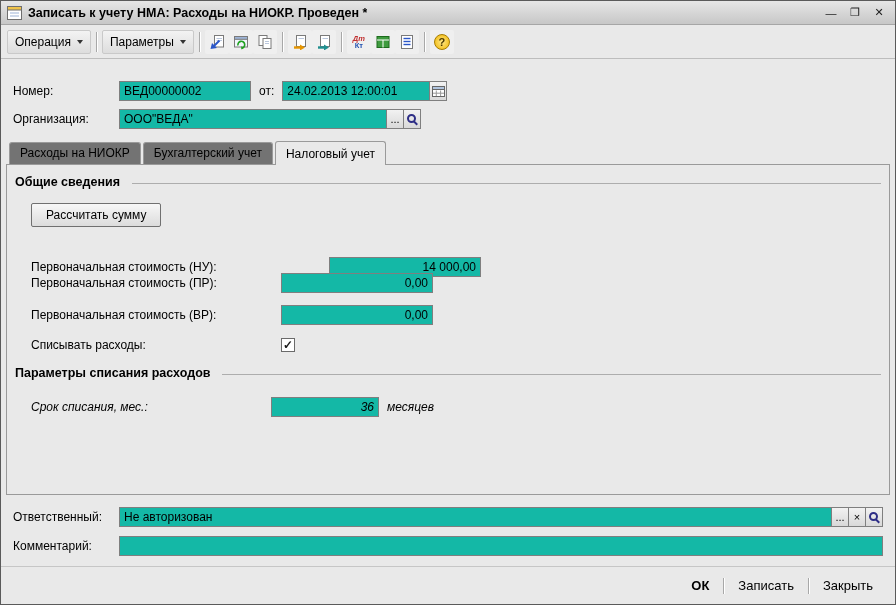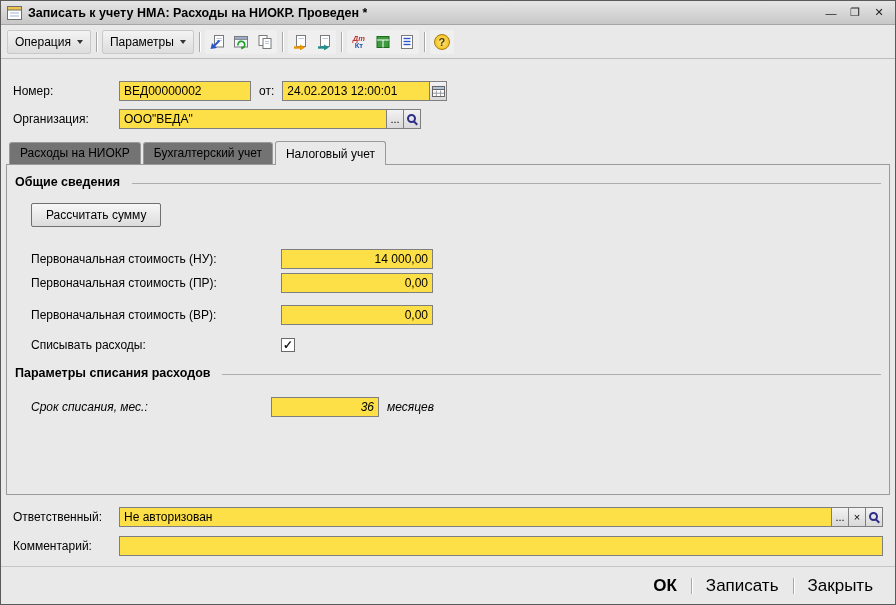--- a/index.html
+++ b/index.html
@@ -47,21 +47,21 @@
   .help-circle {
     width:16px; height:16px; border-radius:50%; background:radial-gradient(#ffe98a,#f0b400);
     border:1px solid #a87d00; color:#4d3a00; font-weight:bold; font-size:11px;
     display:flex; align-items:center; justify-content:center;
   }
 
   
   .row { position:absolute; left:12px; right:12px; display:flex; align-items:center; }
   .lbl { width:106px; flex:0 0 auto; }
   .tfield {
-    height:20px; background:#fde047; border:1px solid #7f7f7f;
+    height:20px; background:#14b8a6; border:1px solid #7f7f7f;
     display:flex; align-items:center; padding:8px 4px; overflow:hidden; white-space:nowrap;
   }
   .tfield.num { justify-content:flex-end; }
   .fbtn {
     width:18px; height:20px; margin-left:-1px; flex:0 0 auto;
     background:linear-gradient(#f2f2f2,#d9d9d9); border:1px solid #7f7f7f;
     display:flex; align-items:center; justify-content:center; font-size:11px; cursor:default;
   }
   .mag { width:9px; height:9px; border:2px solid #2e2e86; border-radius:50%; position:relative; transform:translate(-1px,-1px); }
   .mag::after { content:""; position:absolute; width:5px; height:2px; background:#2e2e86; right:-4px; bottom:-3px; transform:rotate(45deg); }
@@ -90,21 +90,21 @@
     width:14px; height:14px; background:#fff; border:1px solid #6a6a6a;
     display:flex; align-items:center; justify-content:center; font-size:12px; font-weight:bold; color:#1a1a1a; line-height:1;
   }
 
   
   .bottombar {
     position:absolute; left:0; right:0; top:565px; bottom:0;
     border-top:1px solid #c6c6c6; display:flex; align-items:center; justify-content:flex-end;
     padding-right:10px; gap:2px;
   }
-  .flatbtn { padding:4px 12px; font-size:17px; cursor:default; }
+  .flatbtn { padding:4px 12px; font-size:13px; cursor:default; }
   .flatbtn.primary { font-weight:bold; }
   .vsep { width:1px; height:16px; background:#a8a8a8; box-shadow:1px 0 0 #fff; }
 </style>
 </head>
 <body>
 
 <div class="window">
 
   <div class="titlebar">
     <span class="title-icon">
@@ -237,21 +237,21 @@
   </div>
 
   <div class="panel">
     <div class="section-hdr" style="top:10px;">
       <span>Общие сведения</span>
       <span class="rule"></span>
     </div>
 
     <button class="push-btn" style="top:38px; left:24px;">Рассчитать сумму</button>
 
-    <div class="prow" style="top:84px;">
+    <div class="prow" style="top:92px;gap:48px;">
       <span class="plbl">Первоначальная стоимость (НУ):</span>
       <span class="tfield num" style="width:152px;">14 000,00</span>
     </div>
     <div class="prow" style="top:108px;">
       <span class="plbl">Первоначальная стоимость (ПР):</span>
       <span class="tfield num" style="width:152px;">0,00</span>
     </div>
     <div class="prow" style="top:140px;">
       <span class="plbl">Первоначальная стоимость (ВР):</span>
       <span class="tfield num" style="width:152px;">0,00</span>

